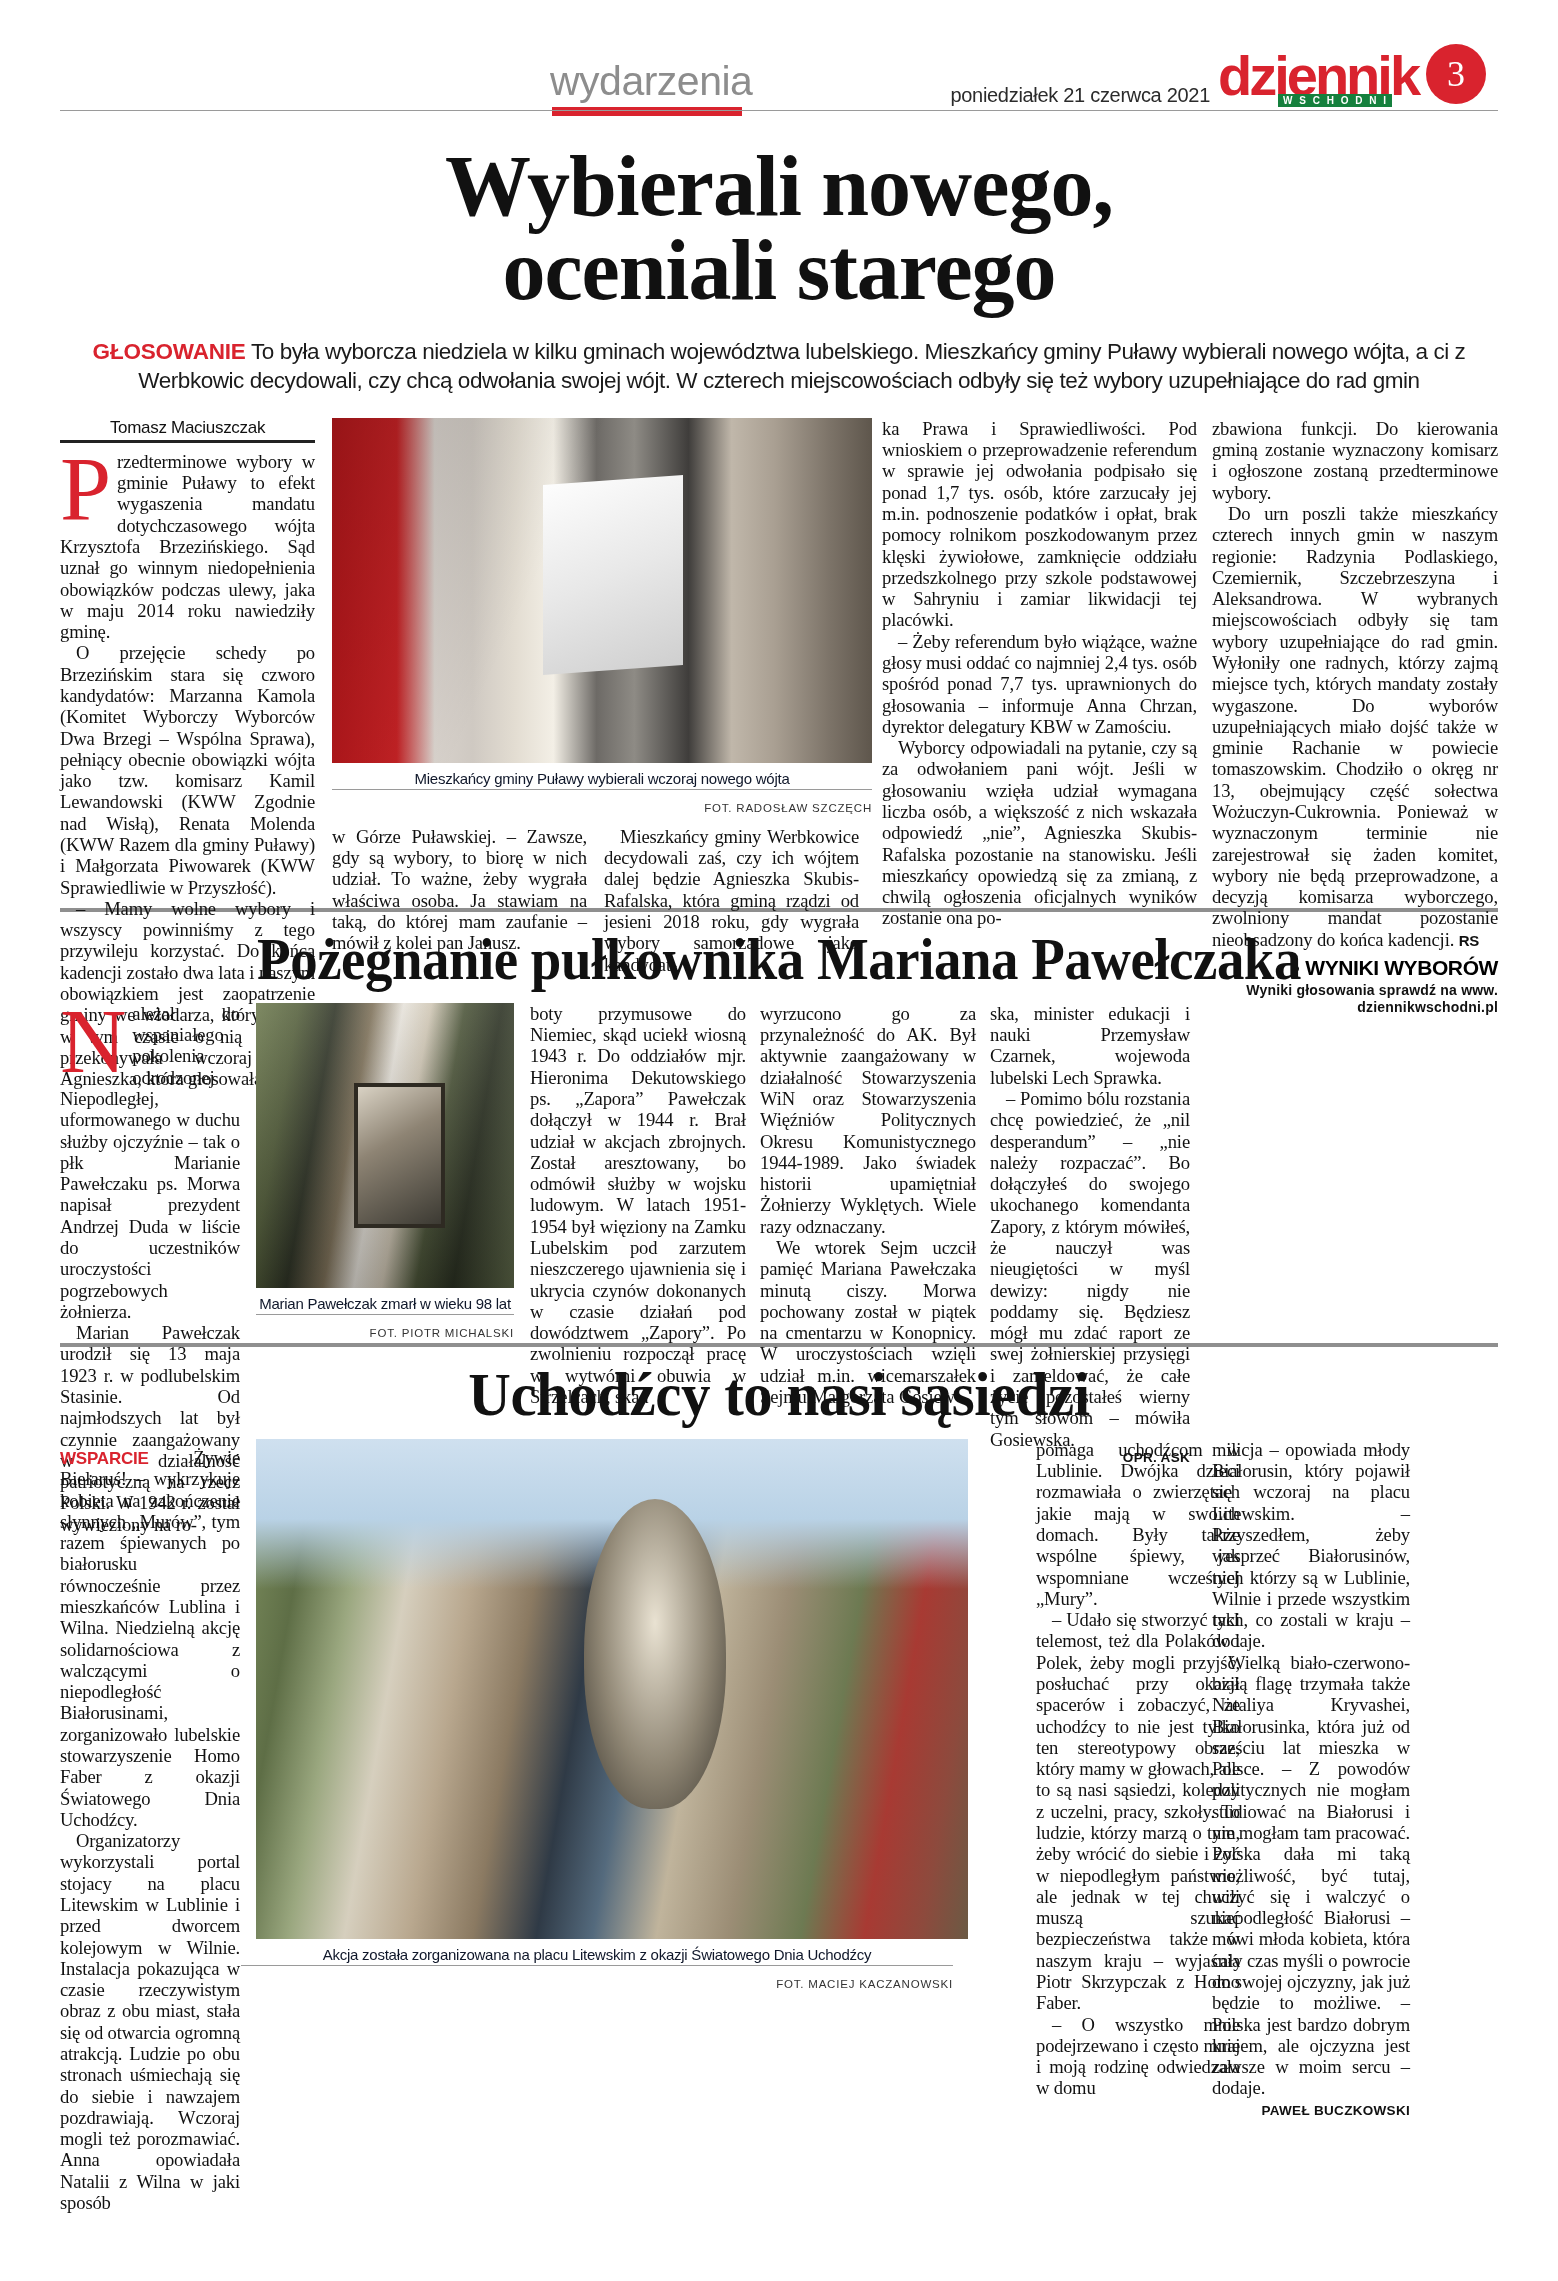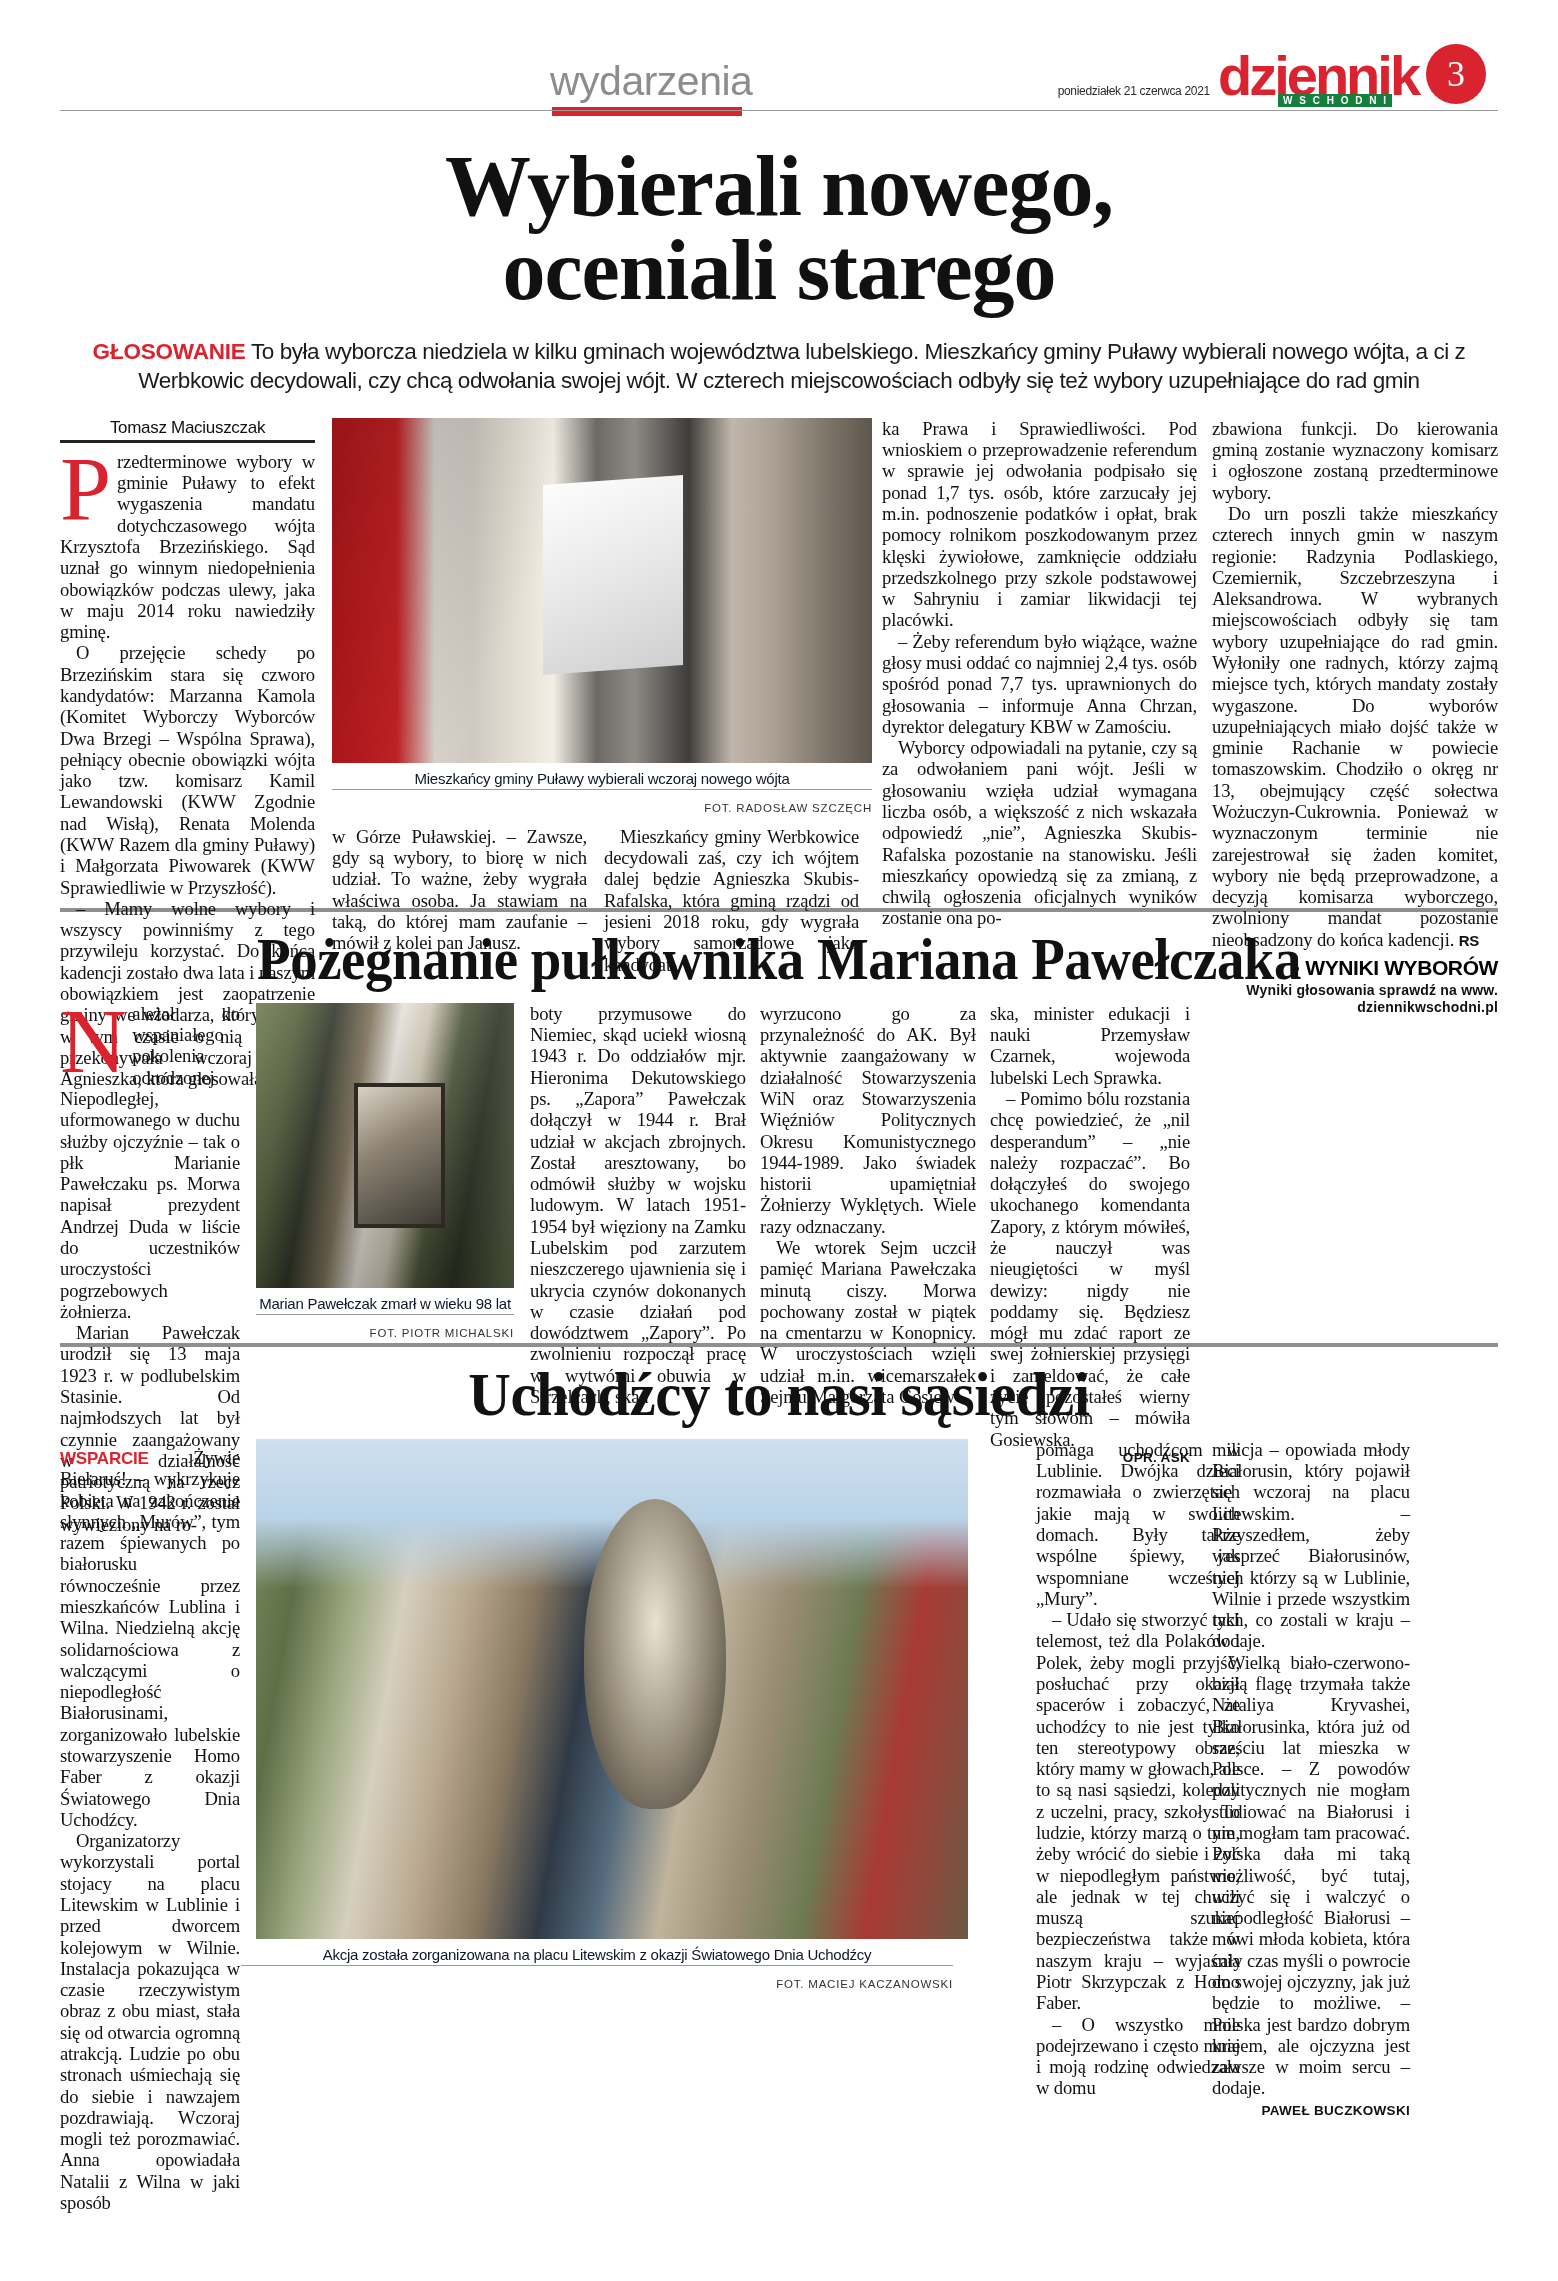--- a/index.html
+++ b/index.html
@@ -24,21 +24,21 @@
   }
   .section-underline {
     position:absolute; left:492px; top:47px; width:190px; height:9px; background:#d9232e;
   }
   .masthead-rule {
     position:absolute; left:0; right:0; top:50px; height:1px; background:#9a9a9a;
   }
   .mh-date {
     position:absolute; right:282px; top:24px;
     font-family:"Liberation Sans", sans-serif;
-    font-size:12px; color:#2b2b2b; letter-spacing:-0.3px;
+    font-size:20px; color:#2b2b2b; letter-spacing:-0.3px;
     background:#fff; padding:0 6px;
   }
   .logo-wrap { position:absolute; right:60px; top:-10px; width:220px; height:72px; }
   .logo-text {
     position:absolute; left:0; top:-2px;
     font-family:"Liberation Sans", sans-serif;
     font-weight:bold; font-size:56px; color:#d9232e;
     letter-spacing:-3px; line-height:1;
   }
   .logo-sub {

